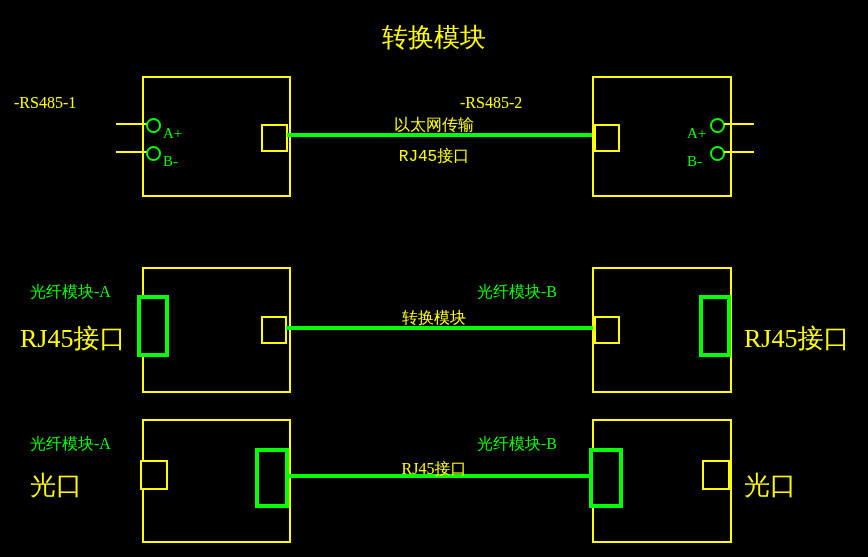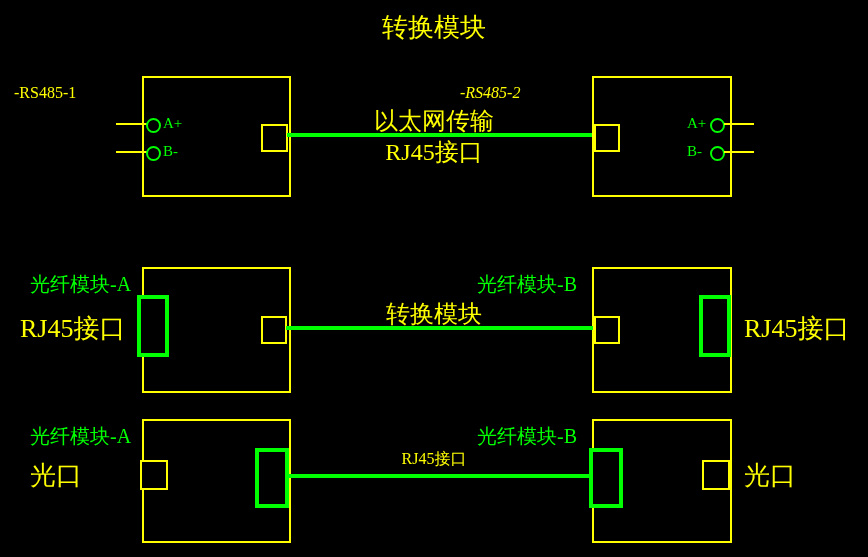--- a/index.html
+++ b/index.html
@@ -6,21 +6,21 @@
   body{
     background:#000;
     font-family:"Liberation Serif","DejaVu Serif",serif;
   }
   .stage{
     position:relative;
     width:868px;height:557px;
     background:var(--background,#000000);
     overflow:hidden;
   }
-  .abs{position:absolute;}
+  .abs{position:absolute;margin-top:10px;}
   .box{
     position:absolute;
     border:2px solid var(--line-yellow,#FFFF00);
     background:transparent;
   }
   .port{
     position:absolute;
     border:2px solid var(--line-yellow,#FFFF00);
     background:var(--background,#000000);
   }
@@ -40,22 +40,22 @@
   .circ{
     position:absolute;width:11px;height:11px;
     border:2px solid var(--line-green,#00FF00);
     border-radius:50%;
     background:var(--background,#000000);
   }
   .ty{color:var(--line-yellow,#FFFF00);}
   .tg{color:var(--line-green,#00FF00);}
   .t26{font-size:26px;line-height:1.1;}
   .t25{font-size:16px;line-height:1.1;}
-  .t24{font-size:24px;line-height:1.1;}
-  .t16{font-size:20px;line-height:1.1;}
+  .t24{font-size:16px;line-height:1.1;font-family:Liberation Mono, monospace;}
+  .t16{font-size:16px;line-height:1.1;}
   .t15{font-size:15px;line-height:1.1;}
   .center{left:0;width:868px;text-align:center;}
   .nowrap{white-space:nowrap;}
 </style>
 </head>
 <body style="--background: #000000; --line-yellow: #FFFF00; --line-green: #00FF00;">
 
 <div class="stage">
 
   <div class="abs center ty t26 nowrap" style="top:14px;">转换模块</div>
@@ -71,21 +71,21 @@
   <div class="hline-y" style="left:116px;top:151px;width:34px;"></div>
   <div class="circ" style="left:146px;top:146px;"></div>
   <div class="abs tg t15 nowrap" style="left:163px;top:143px;">B-</div>
 
   <div class="port" style="left:261px;top:124px;width:23px;height:24px;"></div>
 
   <div class="hline-g" style="left:287px;top:133px;width:306px;"></div>
   <div class="abs center ty t24 nowrap" style="top:108px;">以太网传输</div>
   <div class="abs center ty t24 nowrap" style="top:139px;">RJ45接口</div>
 
-  <div class="abs ty t25 nowrap" style="left:460px;top:84px;font-style:italic;">-RS485-2</div>
+  <div class="abs ty t25 nowrap" style="left:460px;top:84px;">-RS485-2</div>
 
   <div class="box" style="left:592px;top:76px;width:136px;height:117px;"></div>
 
   <div class="port" style="left:594px;top:124px;width:22px;height:24px;"></div>
 
   <div class="abs tg t15 nowrap" style="left:687px;top:115px;">A+</div>
   <div class="circ" style="left:710px;top:118px;"></div>
   <div class="hline-y" style="left:724px;top:123px;width:30px;"></div>
 
   <div class="abs tg t15 nowrap" style="left:687px;top:143px;">B-</div>

